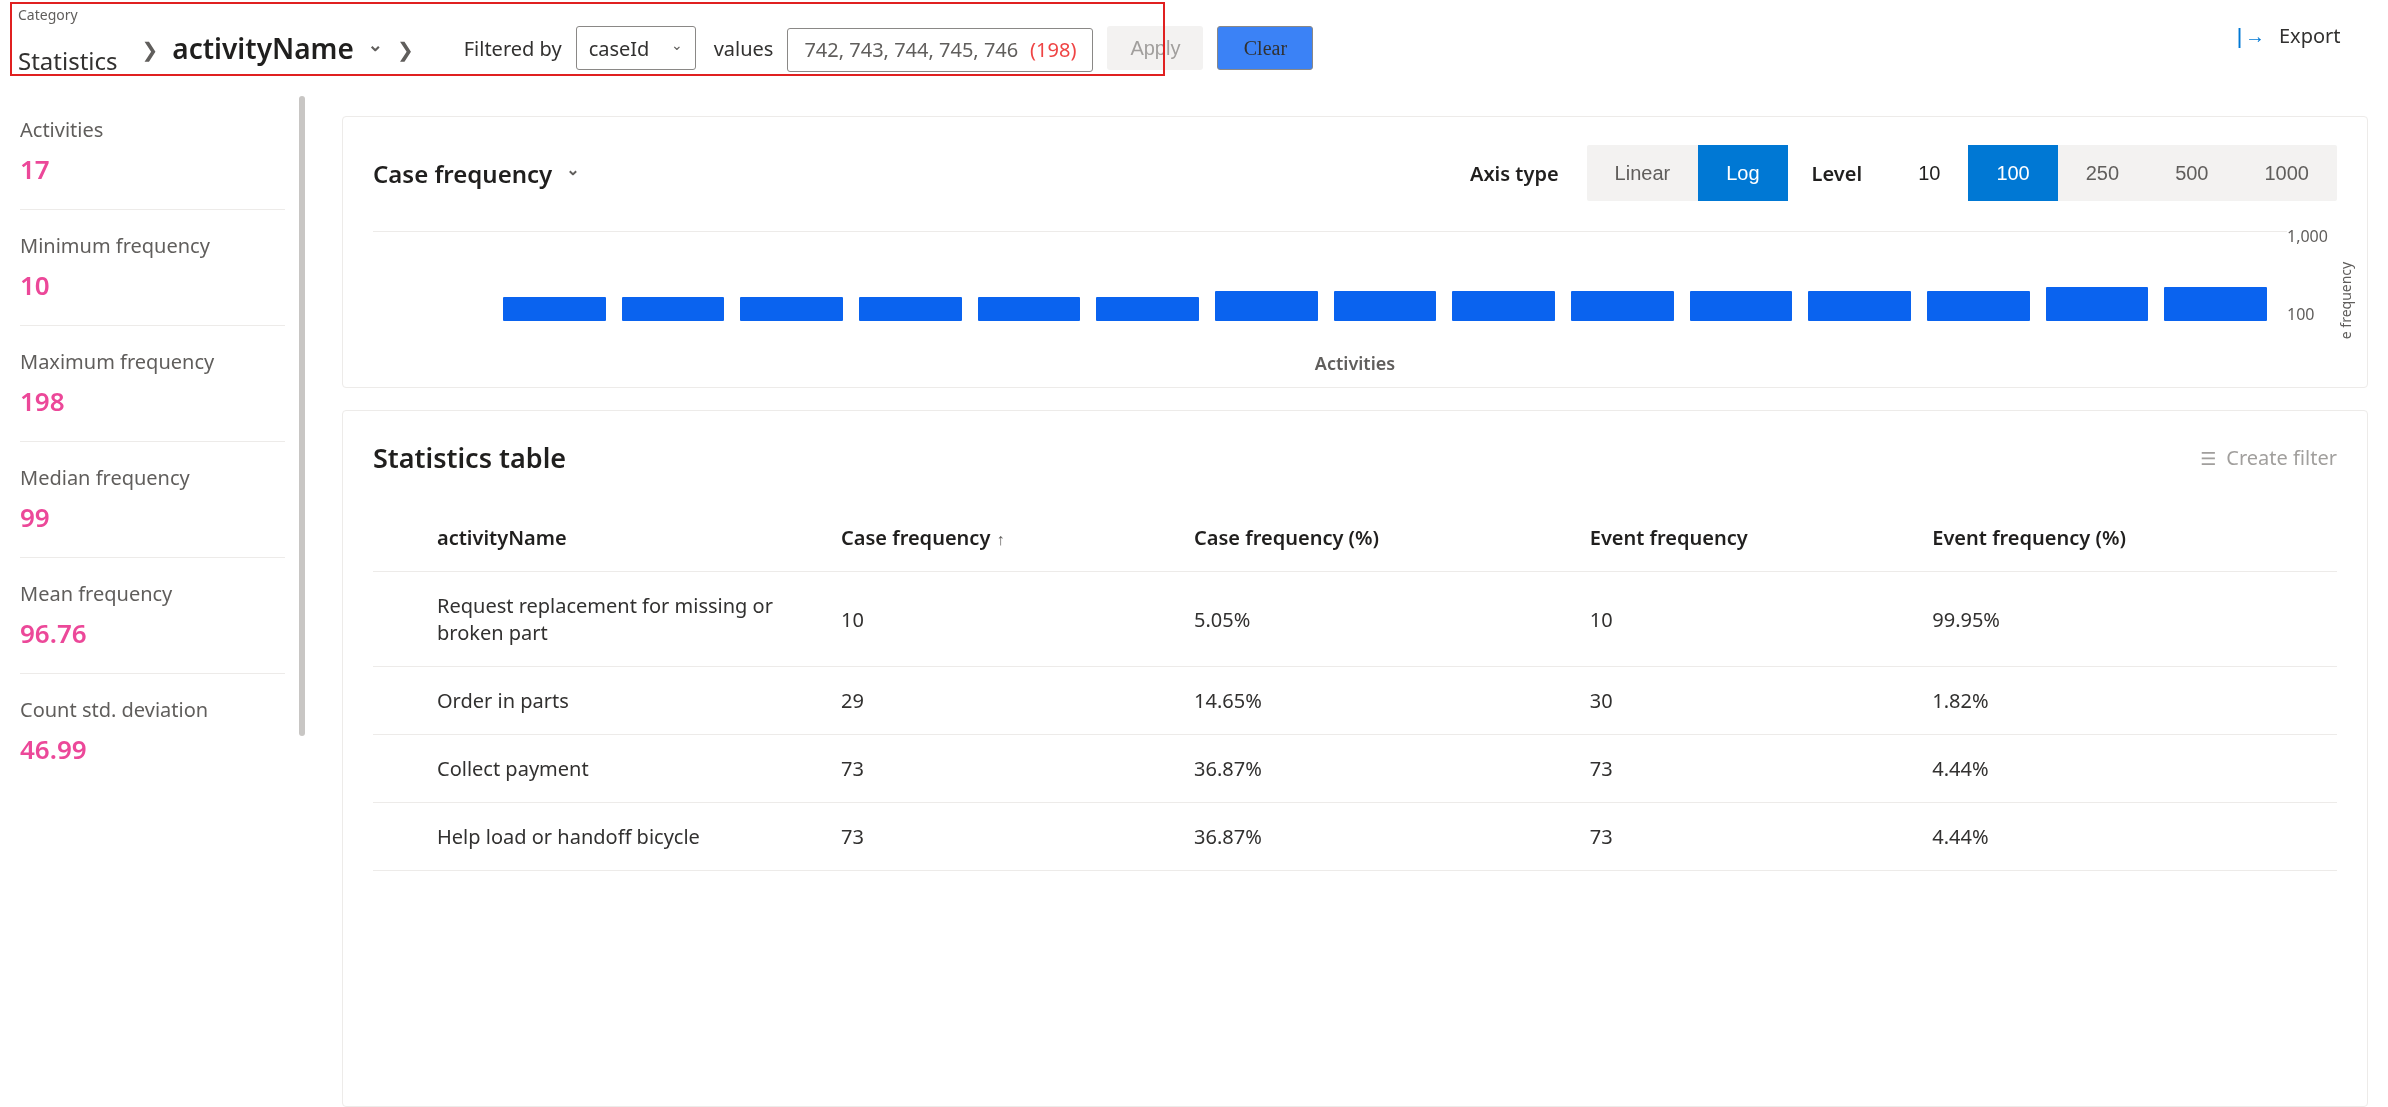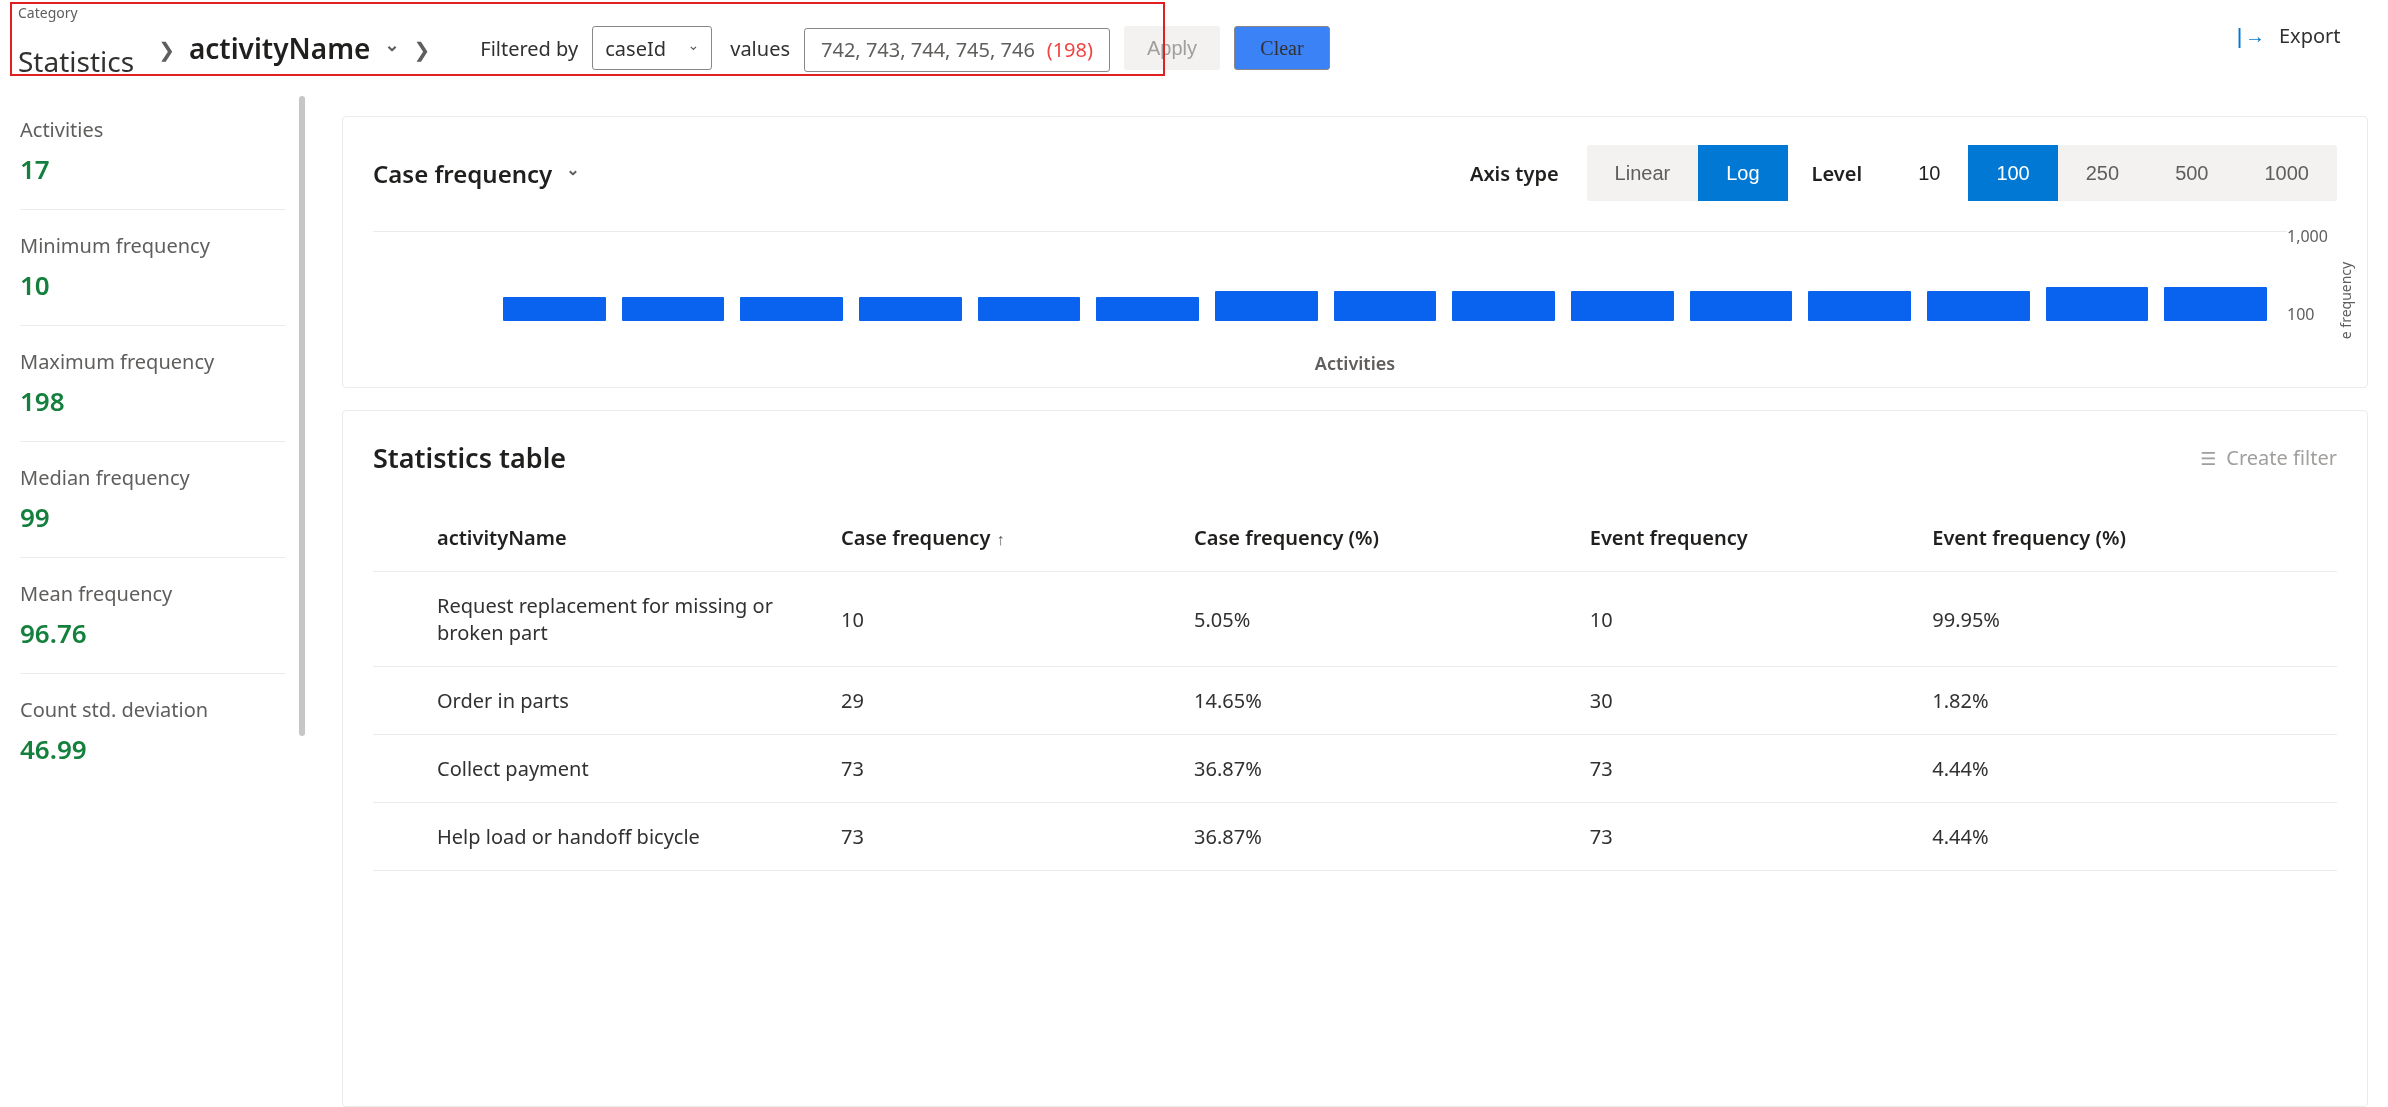--- a/index.html
+++ b/index.html
@@ -25,21 +25,21 @@
     position: absolute;
     left: 10px;
     top: 2px;
     width: 1155px;
     height: 74px;
     border: 2px solid #e02020;
     pointer-events: none;
   }
   .category-block { display: flex; flex-direction: column; gap: 20px; margin-right: 10px; }
   .category-label { font-size: 14px; color: #605e5c; }
-  .category-value { font-size: 28px; color: #323130; }
+  .category-value { font-size: 24px; color: #323130; }
   .chevron-sep {
     font-size: 20px; color: #605e5c; margin: 0 14px; margin-top: 16px;
   }
   .activity-name {
     display: flex; align-items: center; gap: 14px; margin-top: 14px;
     font-size: 28px; font-weight: 600; color: #201f1e;
   }
   .activity-name .chev-down { font-size: 18px; color: #605e5c; }
   .filtered-by-label { font-size: 20px; color: #323130; margin-left: 36px; margin-right: 14px; margin-top: 14px; }
   .select-box {
@@ -85,21 +85,21 @@
     width: 306px; padding: 30px 20px 0 20px; position: relative;
     border-right: 1px solid transparent;
   }
   .sidebar-scroll-edge {
     position: absolute; right: 0; top: 10px; width: 6px; height: 640px;
     background: #c8c6c4; border-radius: 3px;
   }
   .stat-item { padding-bottom: 22px; border-bottom: 1px solid #edebe9; margin-bottom: 22px; }
   .stat-item:last-child { border-bottom: none; }
   .stat-label { font-size: 20px; color: #605e5c; margin-bottom: 8px; }
-  .stat-value { font-size: 26px; font-weight: 600; color: #15803d; }
+  .stat-value { font-size: 26px; font-weight: 600; color: #ec4899; }
 
   
   .content {
     flex: 1; background: #fff; padding: 30px 20px 0 36px;
     display: flex; flex-direction: column; gap: 22px; overflow: hidden;
   }
 
   
   .chart-panel {
     border: 1px solid #edebe9; border-radius: 4px;

